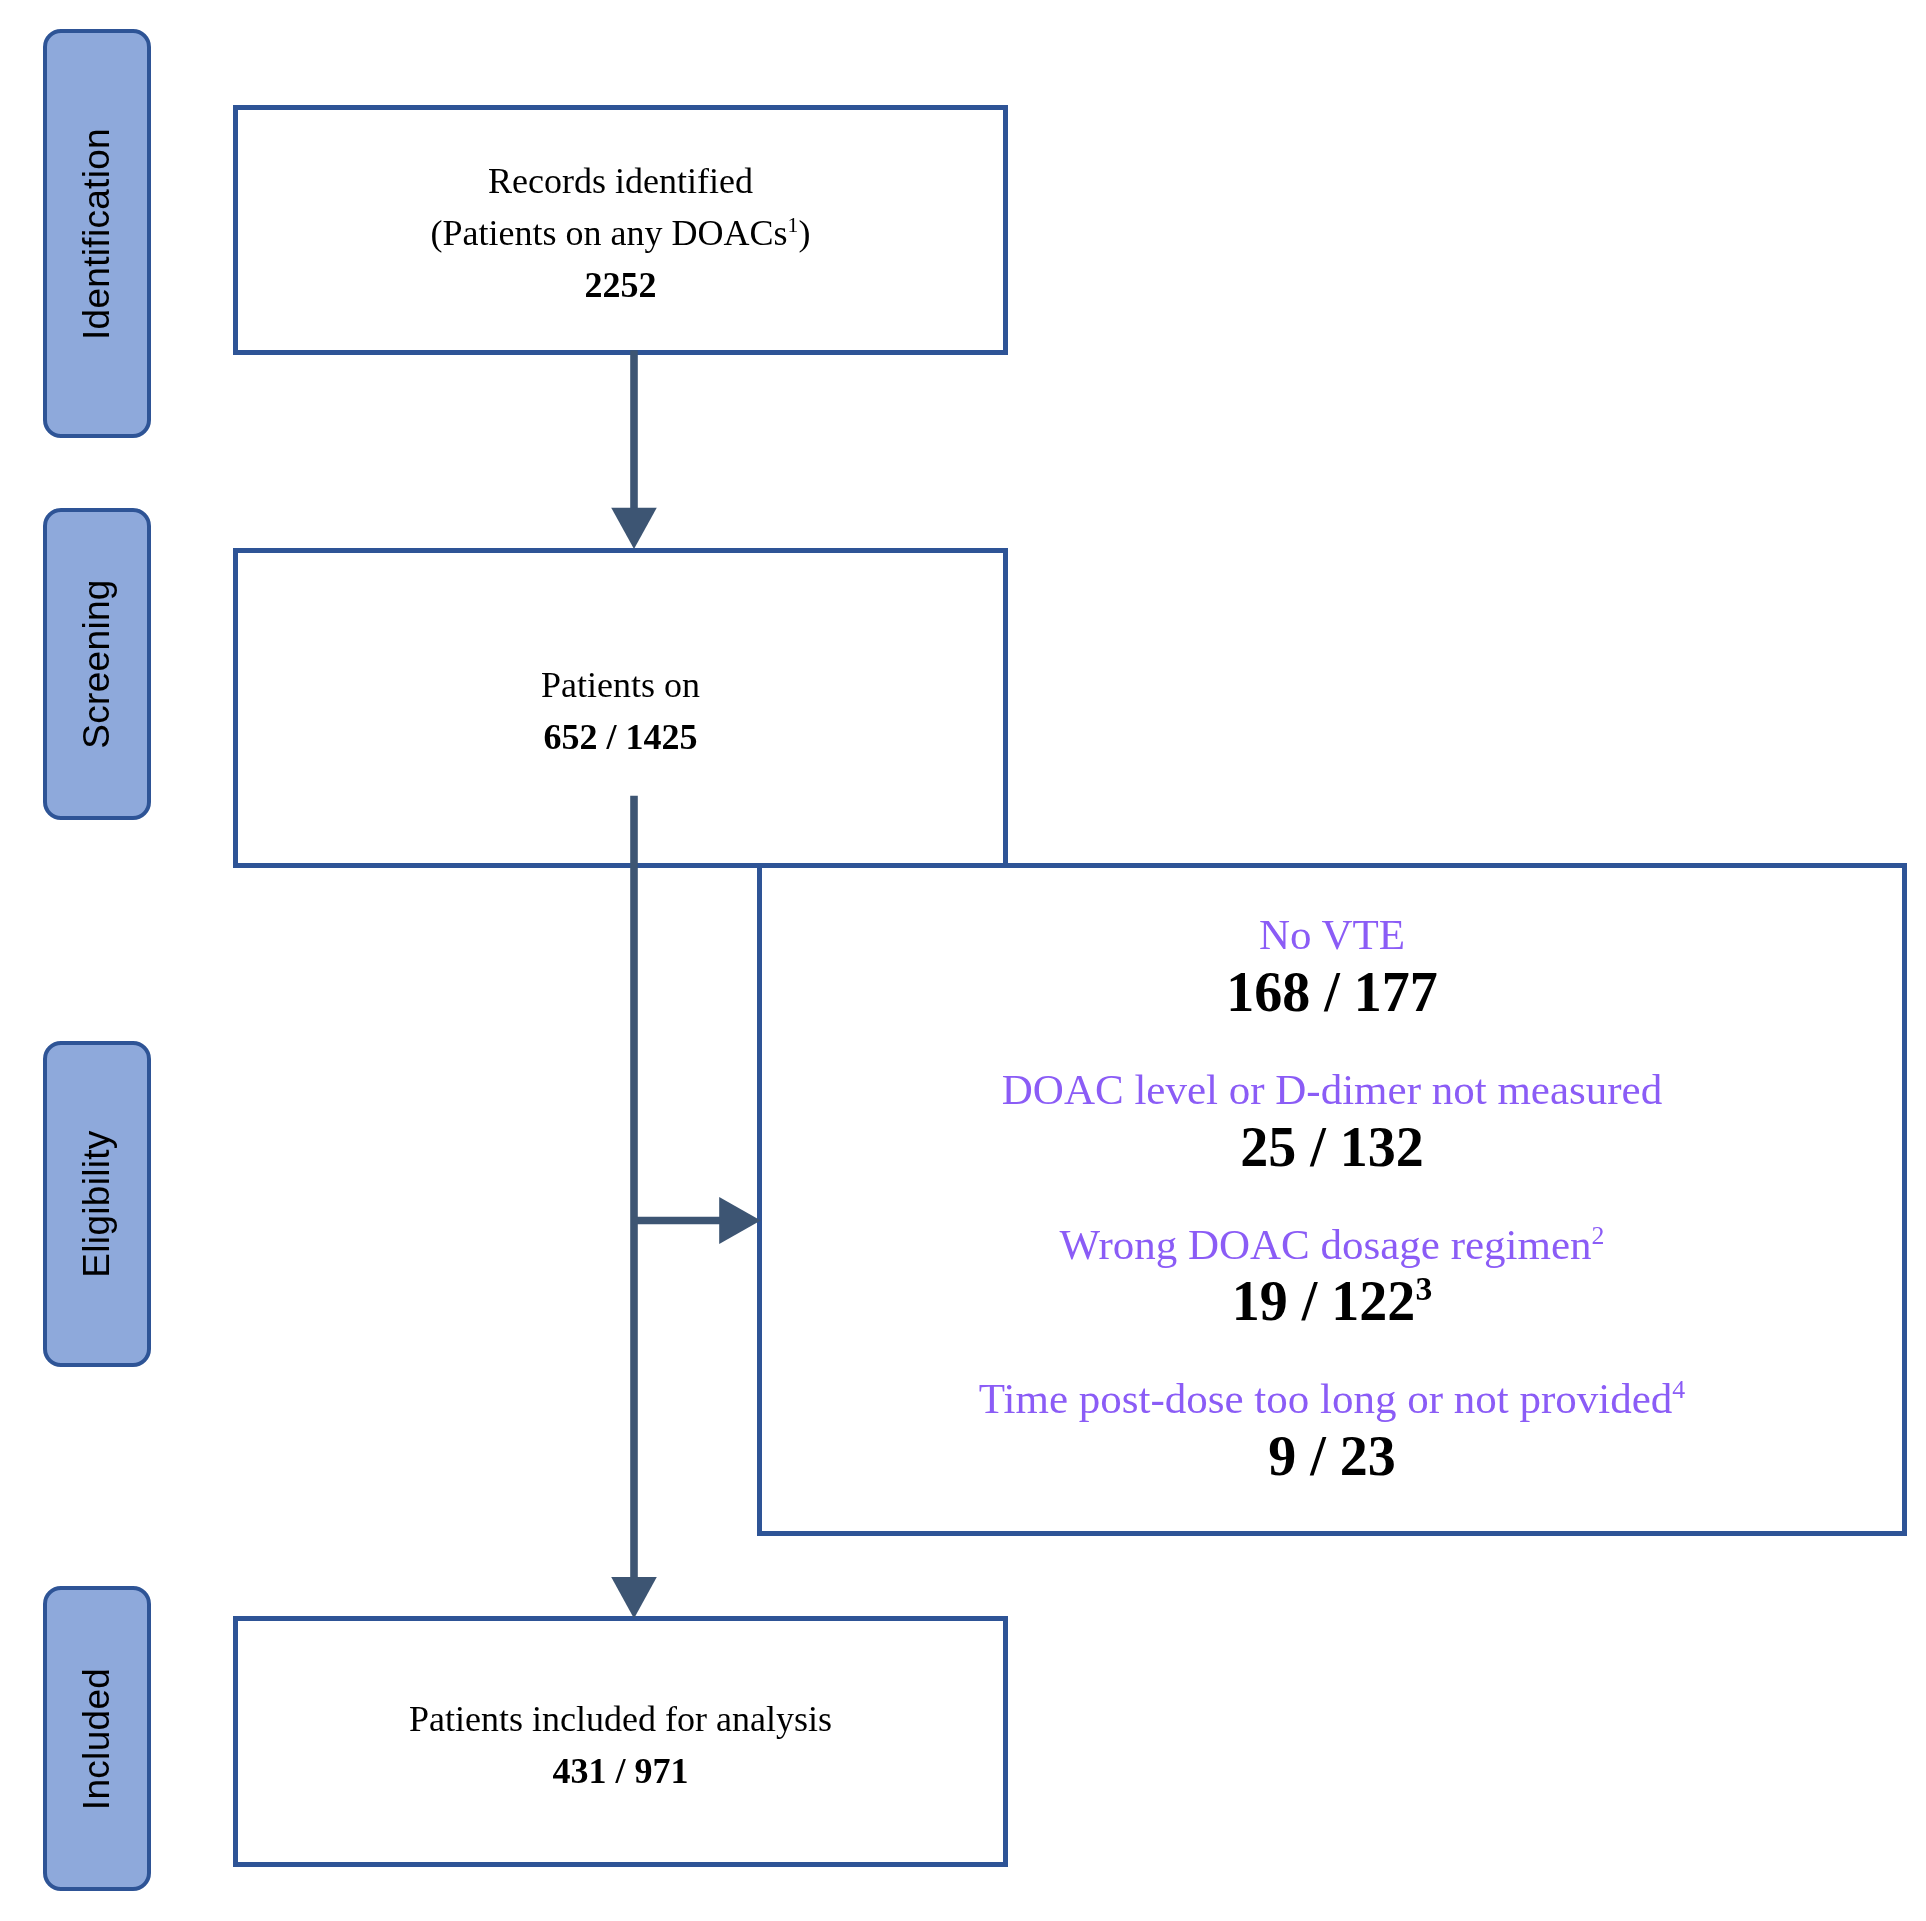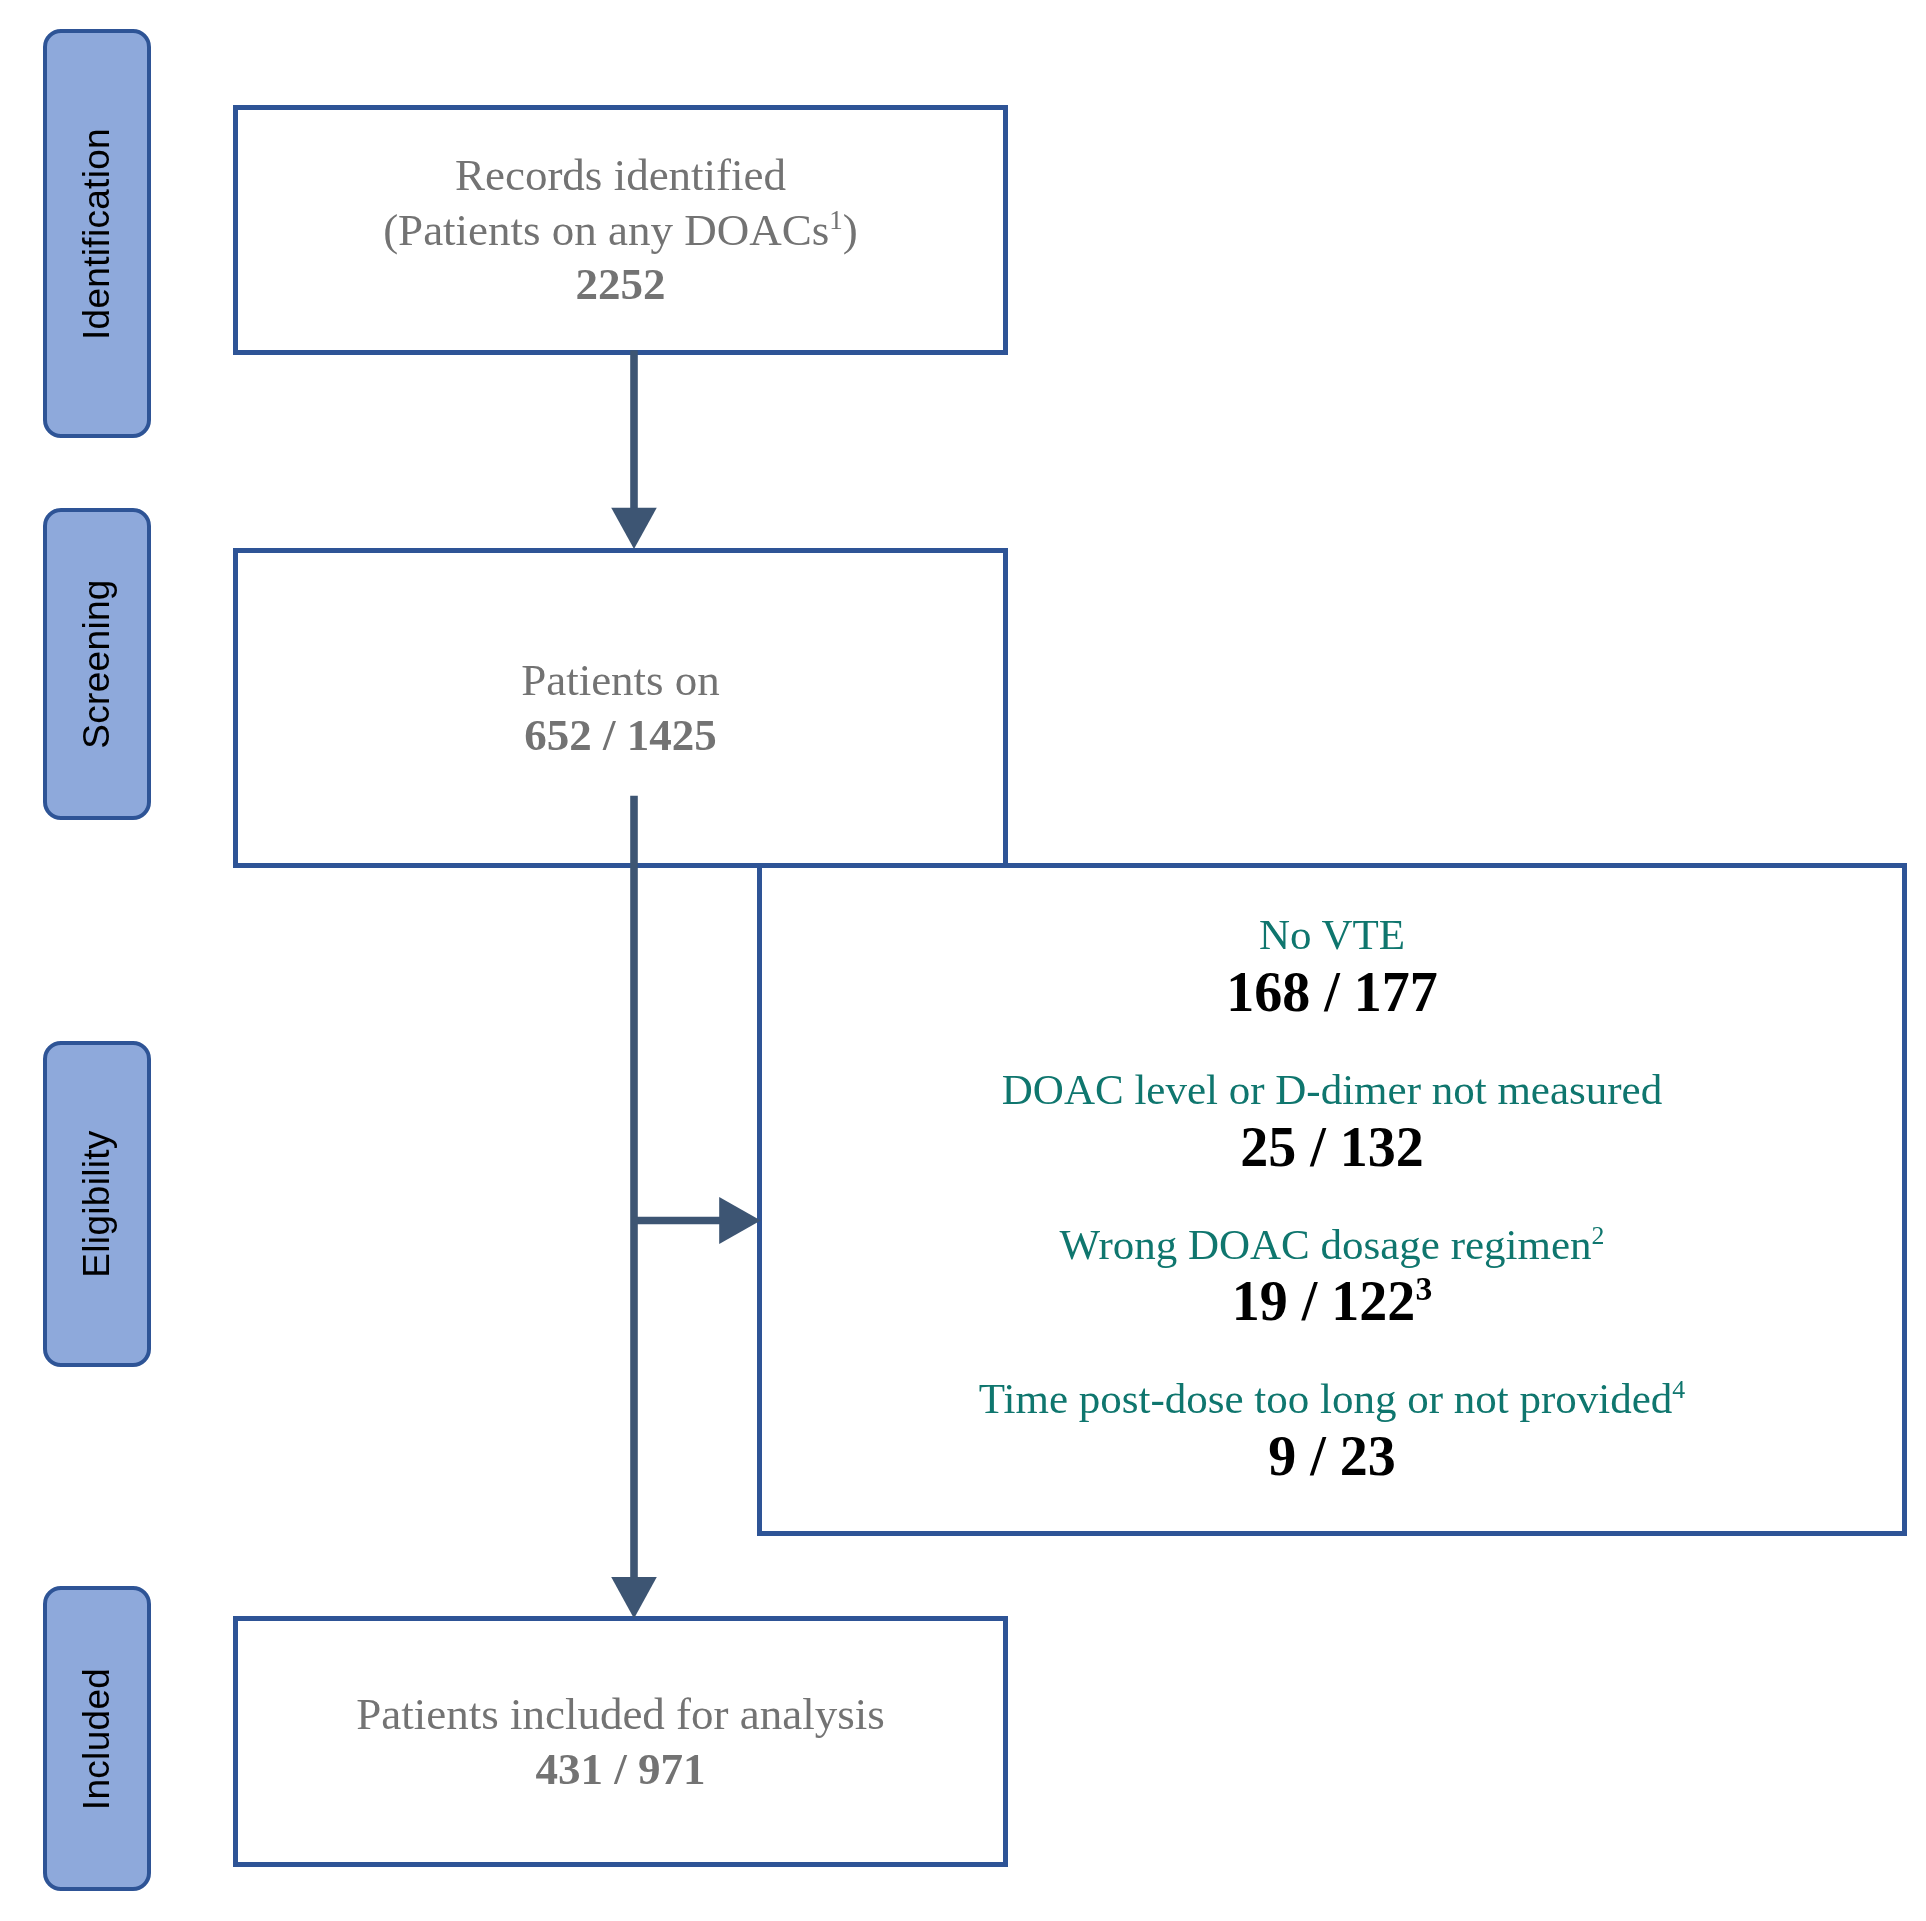--- a/index.html
+++ b/index.html
@@ -49,24 +49,25 @@
     background: #ffffff;
     border: 5.5px solid #2E5496;
     display: flex;
     flex-direction: column;
     align-items: center;
     justify-content: center;
     text-align: center;
     padding: 7px 16.6px;
   }
   .flow-box .line {
-    font-size: 45px;
+    font-size: 36px;
     line-height: 1.22;
-    color: #737373;
-    white-space: nowrap;
+    color: #000000;
+    white-space: nowrap;
+    margin-top: 8px;
   }
   .flow-box .line.bold {
     font-weight: bold;
   }
   .flow-box sup {
     font-size: 0.60em;
     vertical-align: super;
     line-height: 0;
   }
 
@@ -74,21 +75,21 @@
   .excl-group {
     margin: 0;
     padding: 0;
   }
   .excl-group + .excl-group {
     margin-top: 40px;
   }
   .excl-reason {
     font-size: 43px;
     line-height: 1.16;
-    color: #0f766e;
+    color: #8b5cf6;
     white-space: nowrap;
   }
   .excl-count {
     font-size: 56px;
     line-height: 1.16;
     font-weight: bold;
     color: #000000;
     white-space: nowrap;
   }
   .excl-reason sup, .excl-count sup {

